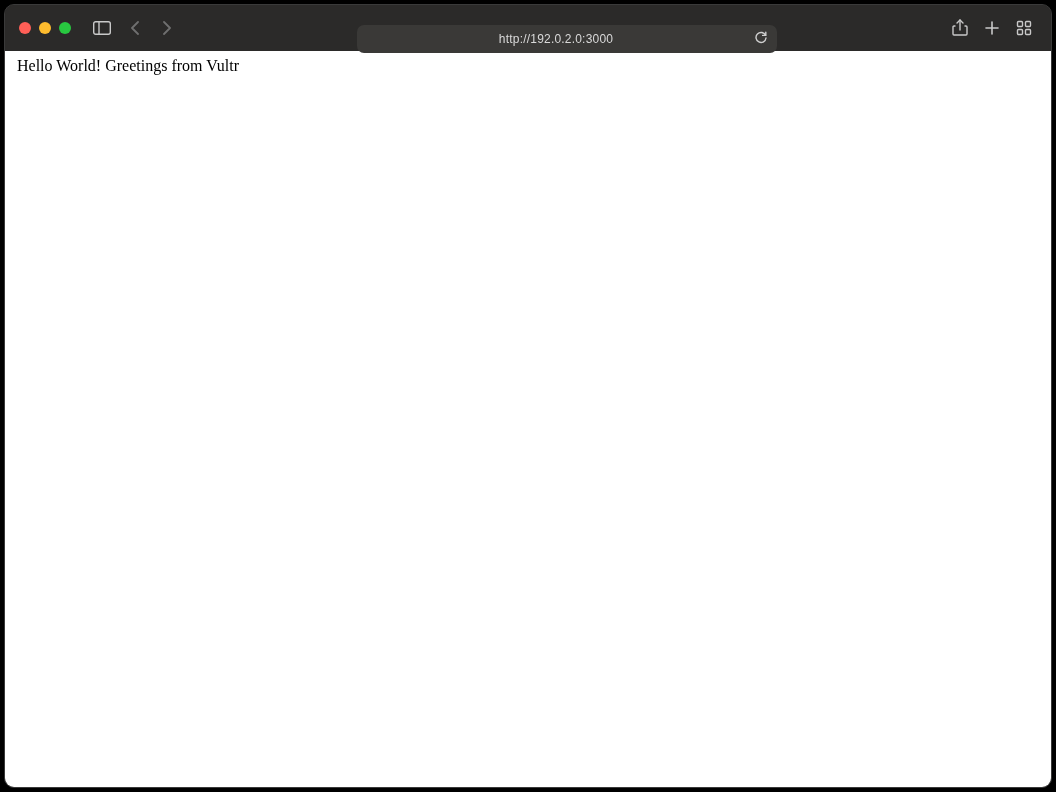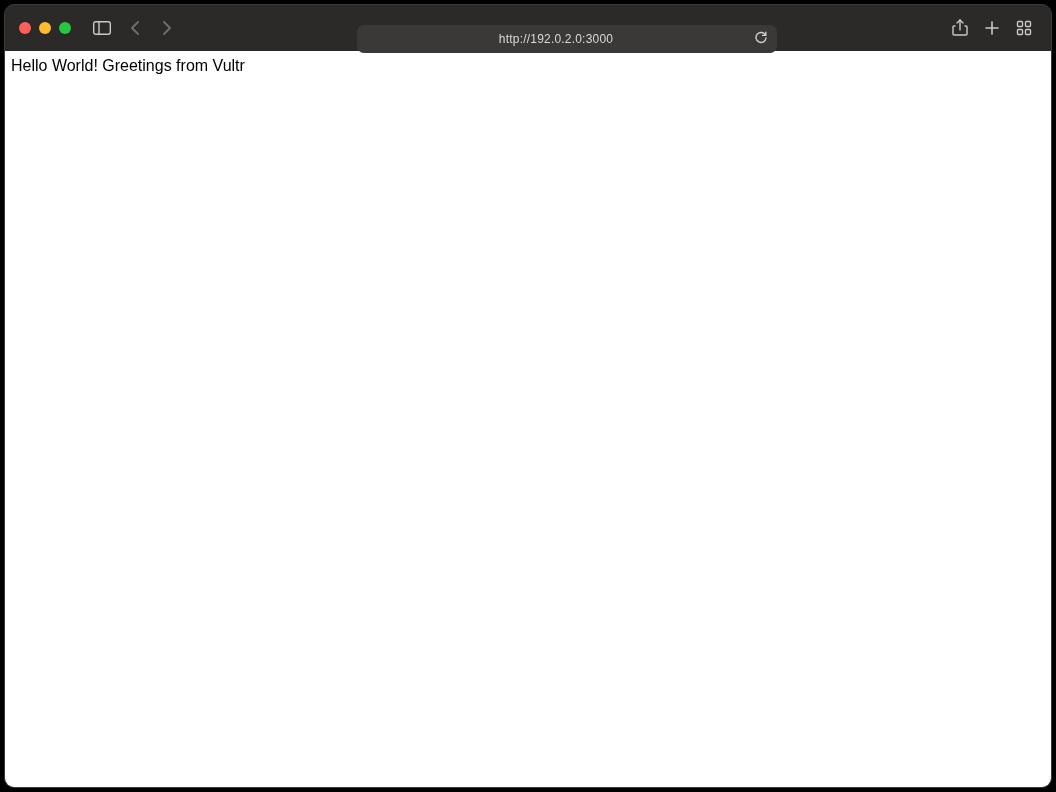--- a/index.html
+++ b/index.html
@@ -117,22 +117,22 @@
       gap: 6px;
       margin-left: auto;
     }
 
     .content {
       flex: 1;
       background: #ffffff;
       overflow: auto;
     }
     .page-body {
-      padding: 6px 6px;
-      font-family: Liberation Sans, sans-serif;
+      padding: 6px 12px;
+      font-family: Liberation Serif, serif;
       font-size: 16px;
       color: #000;
     }
   </style>
 </head>
 <body>
 
 <div class="window">
   <div class="toolbar">
 

